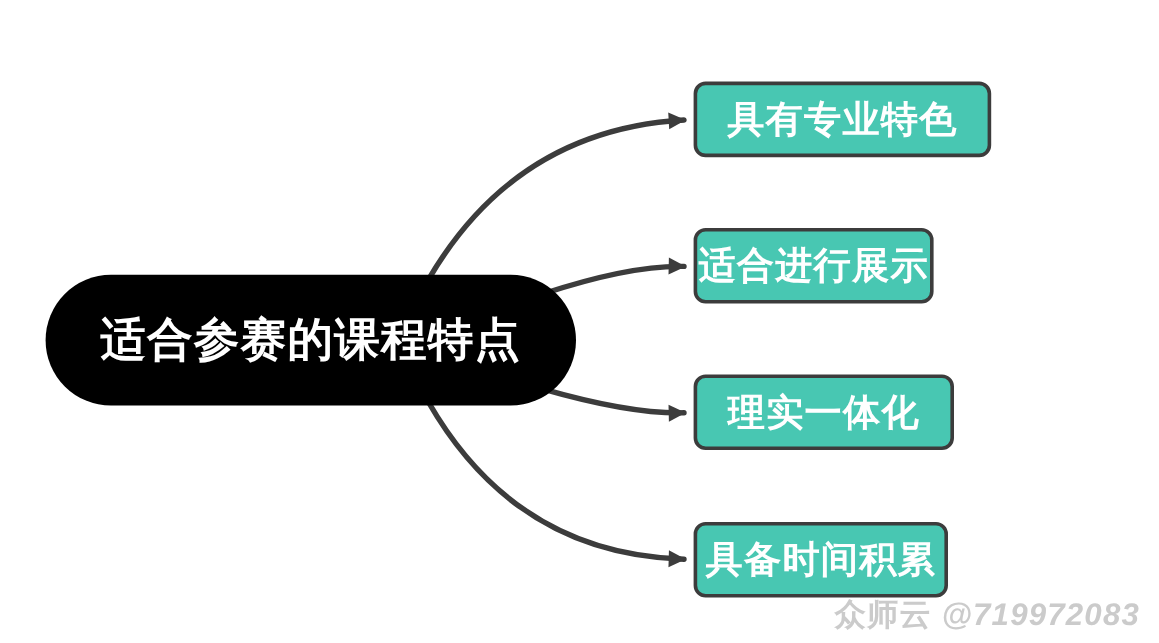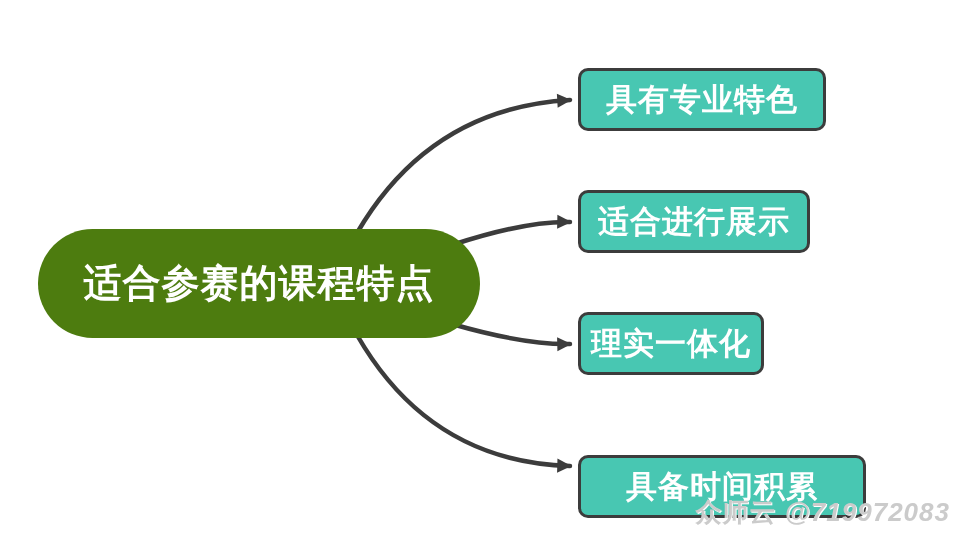--- a/index.html
+++ b/index.html
@@ -21,21 +21,21 @@
   .connector-layer path.link {
     fill: none;
     stroke: #3c3c3c;
     stroke-width: 4.5;
     stroke-linecap: round;
   }
   .root-node {
     position: absolute;
     left: 38px; top: 229px;
     width: 442px; height: 109px;
-    background: #4d7c0f;
+    background: #000000;
     border-radius: 55px;
     display: flex; align-items: center; justify-content: center;
     cursor: pointer;
     z-index: 2;
   }
   .root-node .label {
     color: #ffffff;
     font-size: 38px;
     font-weight: bold;
     letter-spacing: 1px;
@@ -53,23 +53,23 @@
     z-index: 2;
   }
   .branch-node .label {
     color: #ffffff;
     font-size: 31px;
     font-weight: bold;
     letter-spacing: 1px;
     white-space: nowrap;
   }
   .branch-1 { top: 68px;  width: 248px; }
-  .branch-2 { top: 190px; width: 232px; border-radius: 10px; }
-  .branch-3 { top: 312px; width: 186px; }
-  .branch-4 { top: 435px; width: 288px; margin-top: 20px; }
+  .branch-2 { top: 190px; width: 200px; border-radius: 10px; }
+  .branch-3 { top: 312px; width: 217px; }
+  .branch-4 { top: 435px; width: 212px; }
   .watermark {
     position: absolute;
     right: 16px; bottom: 6px;
     font-size: 26px;
     font-weight: bold;
     font-style: italic;
     color: #cbcbcb;
     text-shadow: 1px 1px 0 #ffffff;
     letter-spacing: 1px;
     white-space: nowrap;

